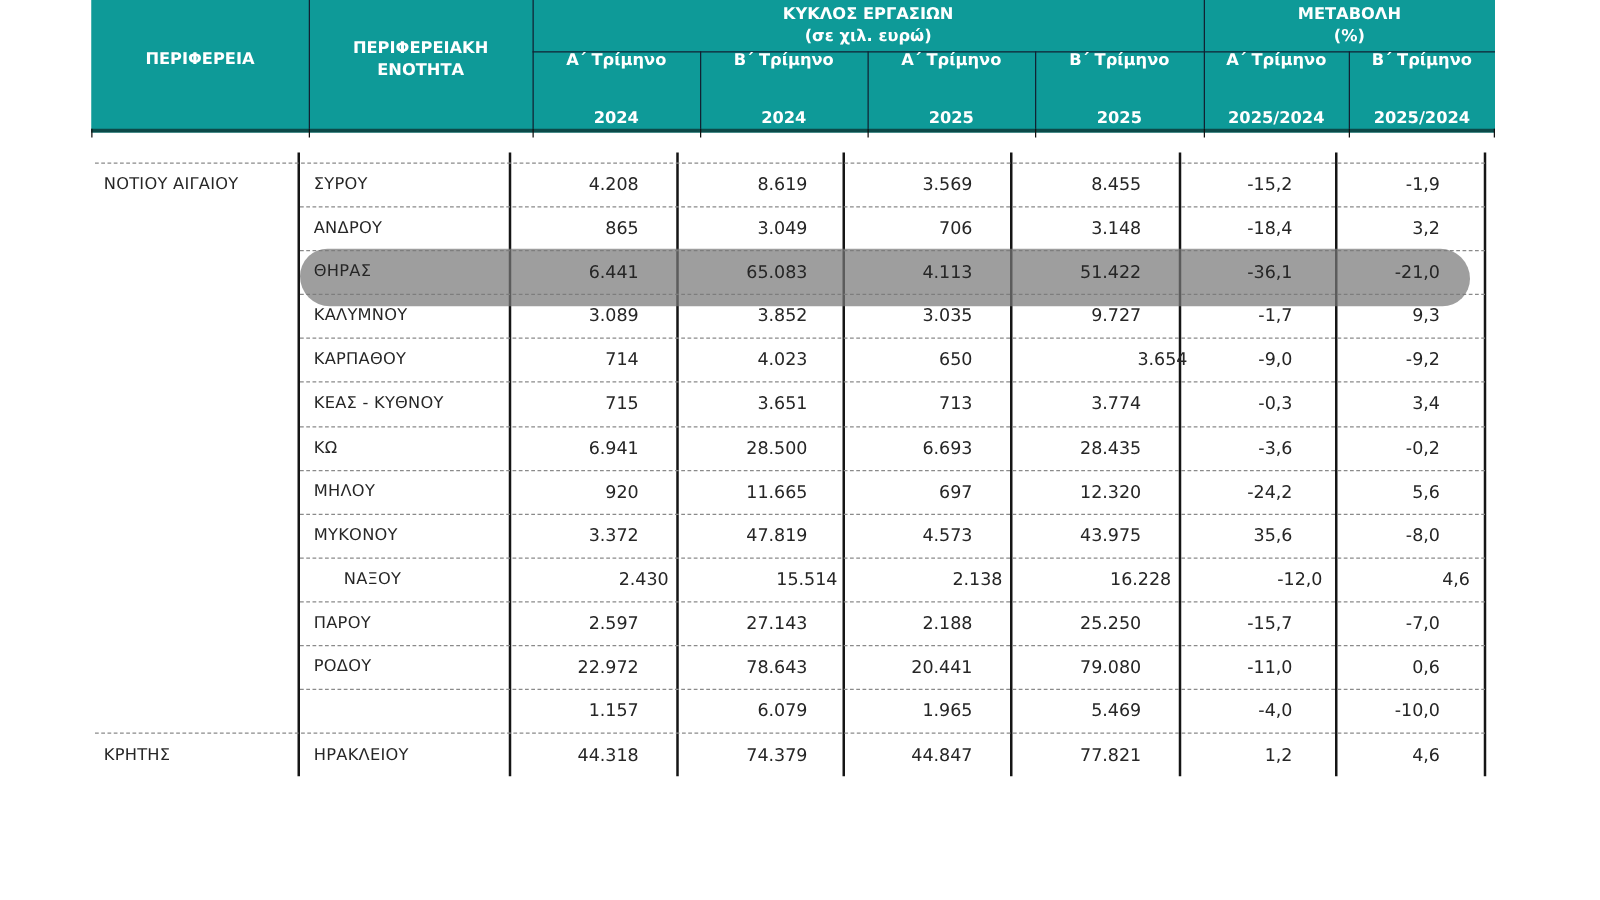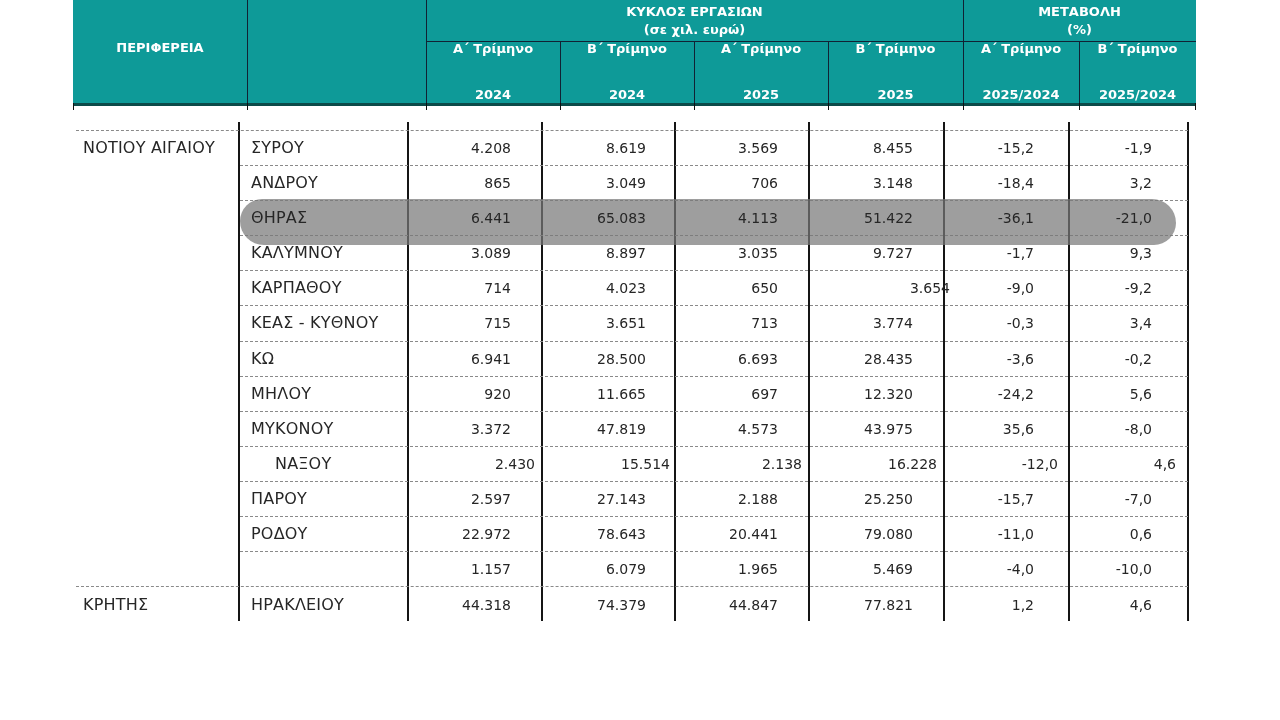--- a/index.html
+++ b/index.html
@@ -15,21 +15,21 @@
       text-align: center; color: #ffffff; font-weight: bold; font-size: 13px; line-height: 18px; }
     .hcell.sub { font-size: 13px; gap: 28px; }
 
     
     .tick { position: absolute; top: 103px; width: 1px; height: 7px; background: #111; }
     .row { position: absolute; left: 0; width: 1280px; height: 35px; }
     .dash { position: absolute; height: 0; border-top: 1px dashed #8a8a8a; }
     .vbar { position: absolute; width: 2px; background: #151515; }
     .cell { position: absolute; top: 0; height: 35px; display: flex; align-items: center;
       font-size: 14px; color: #262626; }
-    .cell.lbl { font-size: 16px; letter-spacing: 0.2px; }
+    .cell.lbl { font-size: 13px; letter-spacing: 0.2px; }
     .cell.num { justify-content: flex-end; }
 
     .highlight { position: absolute; top: 199px; left: 240px; width: 936px; height: 46px;
       background: rgba(120,120,120,0.72); border-radius: 24px 26px 24px 26px; }
     .highlight:before { content: ""; position: absolute; left: 420px; top: -4px;
       width: 500px; height: 40px; background: rgba(120,120,120,0.0); }
   </style>
 </head>
 <body>
 
@@ -39,20 +39,24 @@
   <div class="vline" style="left:353px;height:103px;"></div>
   <div class="vline" style="left:890px;height:103px;"></div>
   <div class="vline" style="left:487px;top:41px;height:62px;"></div>
   <div class="vline" style="left:621px;top:41px;height:62px;"></div>
   <div class="vline" style="left:755px;top:41px;height:62px;"></div>
   <div class="vline" style="left:1006px;top:41px;height:62px;"></div>
   <div class="hline" style="left:353px;top:41px;width:770px;"></div>
 
   <div class="hcell" style="left:0;top:0;width:174px;height:96px;">
     <span>ΠΕΡΙΦΕΡΕΙΑ</span>
+  </div>
+  <div class="hcell" style="left:174px;top:0;width:179px;height:96px;flex-direction:column;">
+    <span>ΠΕΡΙΦΕΡΕΙΑΚΗ</span>
+    <span>ΕΝΟΤΗΤΑ</span>
   </div>
   <div class="hcell" style="left:353px;top:0;width:537px;height:41px;flex-direction:column;">
     <span>ΚΥΚΛΟΣ ΕΡΓΑΣΙΩΝ</span>
     <span style="font-weight:bold;">(σε χιλ. ευρώ)</span>
   </div>
   <div class="hcell" style="left:890px;top:0;width:233px;height:41px;flex-direction:column;">
     <span>ΜΕΤΑΒΟΛΗ</span>
     <span>(%)</span>
   </div>
 
@@ -150,21 +154,21 @@
   <div class="cell num" style="left:677px;width:101px;">4.113</div>
   <div class="cell num" style="left:811px;width:102px;">51.422</div>
   <div class="cell num" style="left:946px;width:88px;">-36,1</div>
   <div class="cell num" style="left:1071px;width:81px;">-21,0</div>
 </div>
 
 <div class="row" style="top:235px;">
   <div class="cell lbl" style="left:83px;width:150px;"></div>
   <div class="cell lbl" style="left:251px;width:150px;">ΚΑΛΥΜΝΟΥ</div>
   <div class="cell num" style="left:410px;width:101px;">3.089</div>
-  <div class="cell num" style="left:544px;width:102px;">8.897</div>
+  <div class="cell num" style="left:544px;width:102px;">3.852</div>
   <div class="cell num" style="left:677px;width:101px;">3.035</div>
   <div class="cell num" style="left:811px;width:102px;">9.727</div>
   <div class="cell num" style="left:946px;width:88px;">-1,7</div>
   <div class="cell num" style="left:1071px;width:81px;">9,3</div>
 </div>
 
 <div class="row" style="top:270px;">
   <div class="cell lbl" style="left:83px;width:150px;"></div>
   <div class="cell lbl" style="left:251px;width:150px;">ΚΑΡΠΑΘΟΥ</div>
   <div class="cell num" style="left:410px;width:101px;">714</div>

